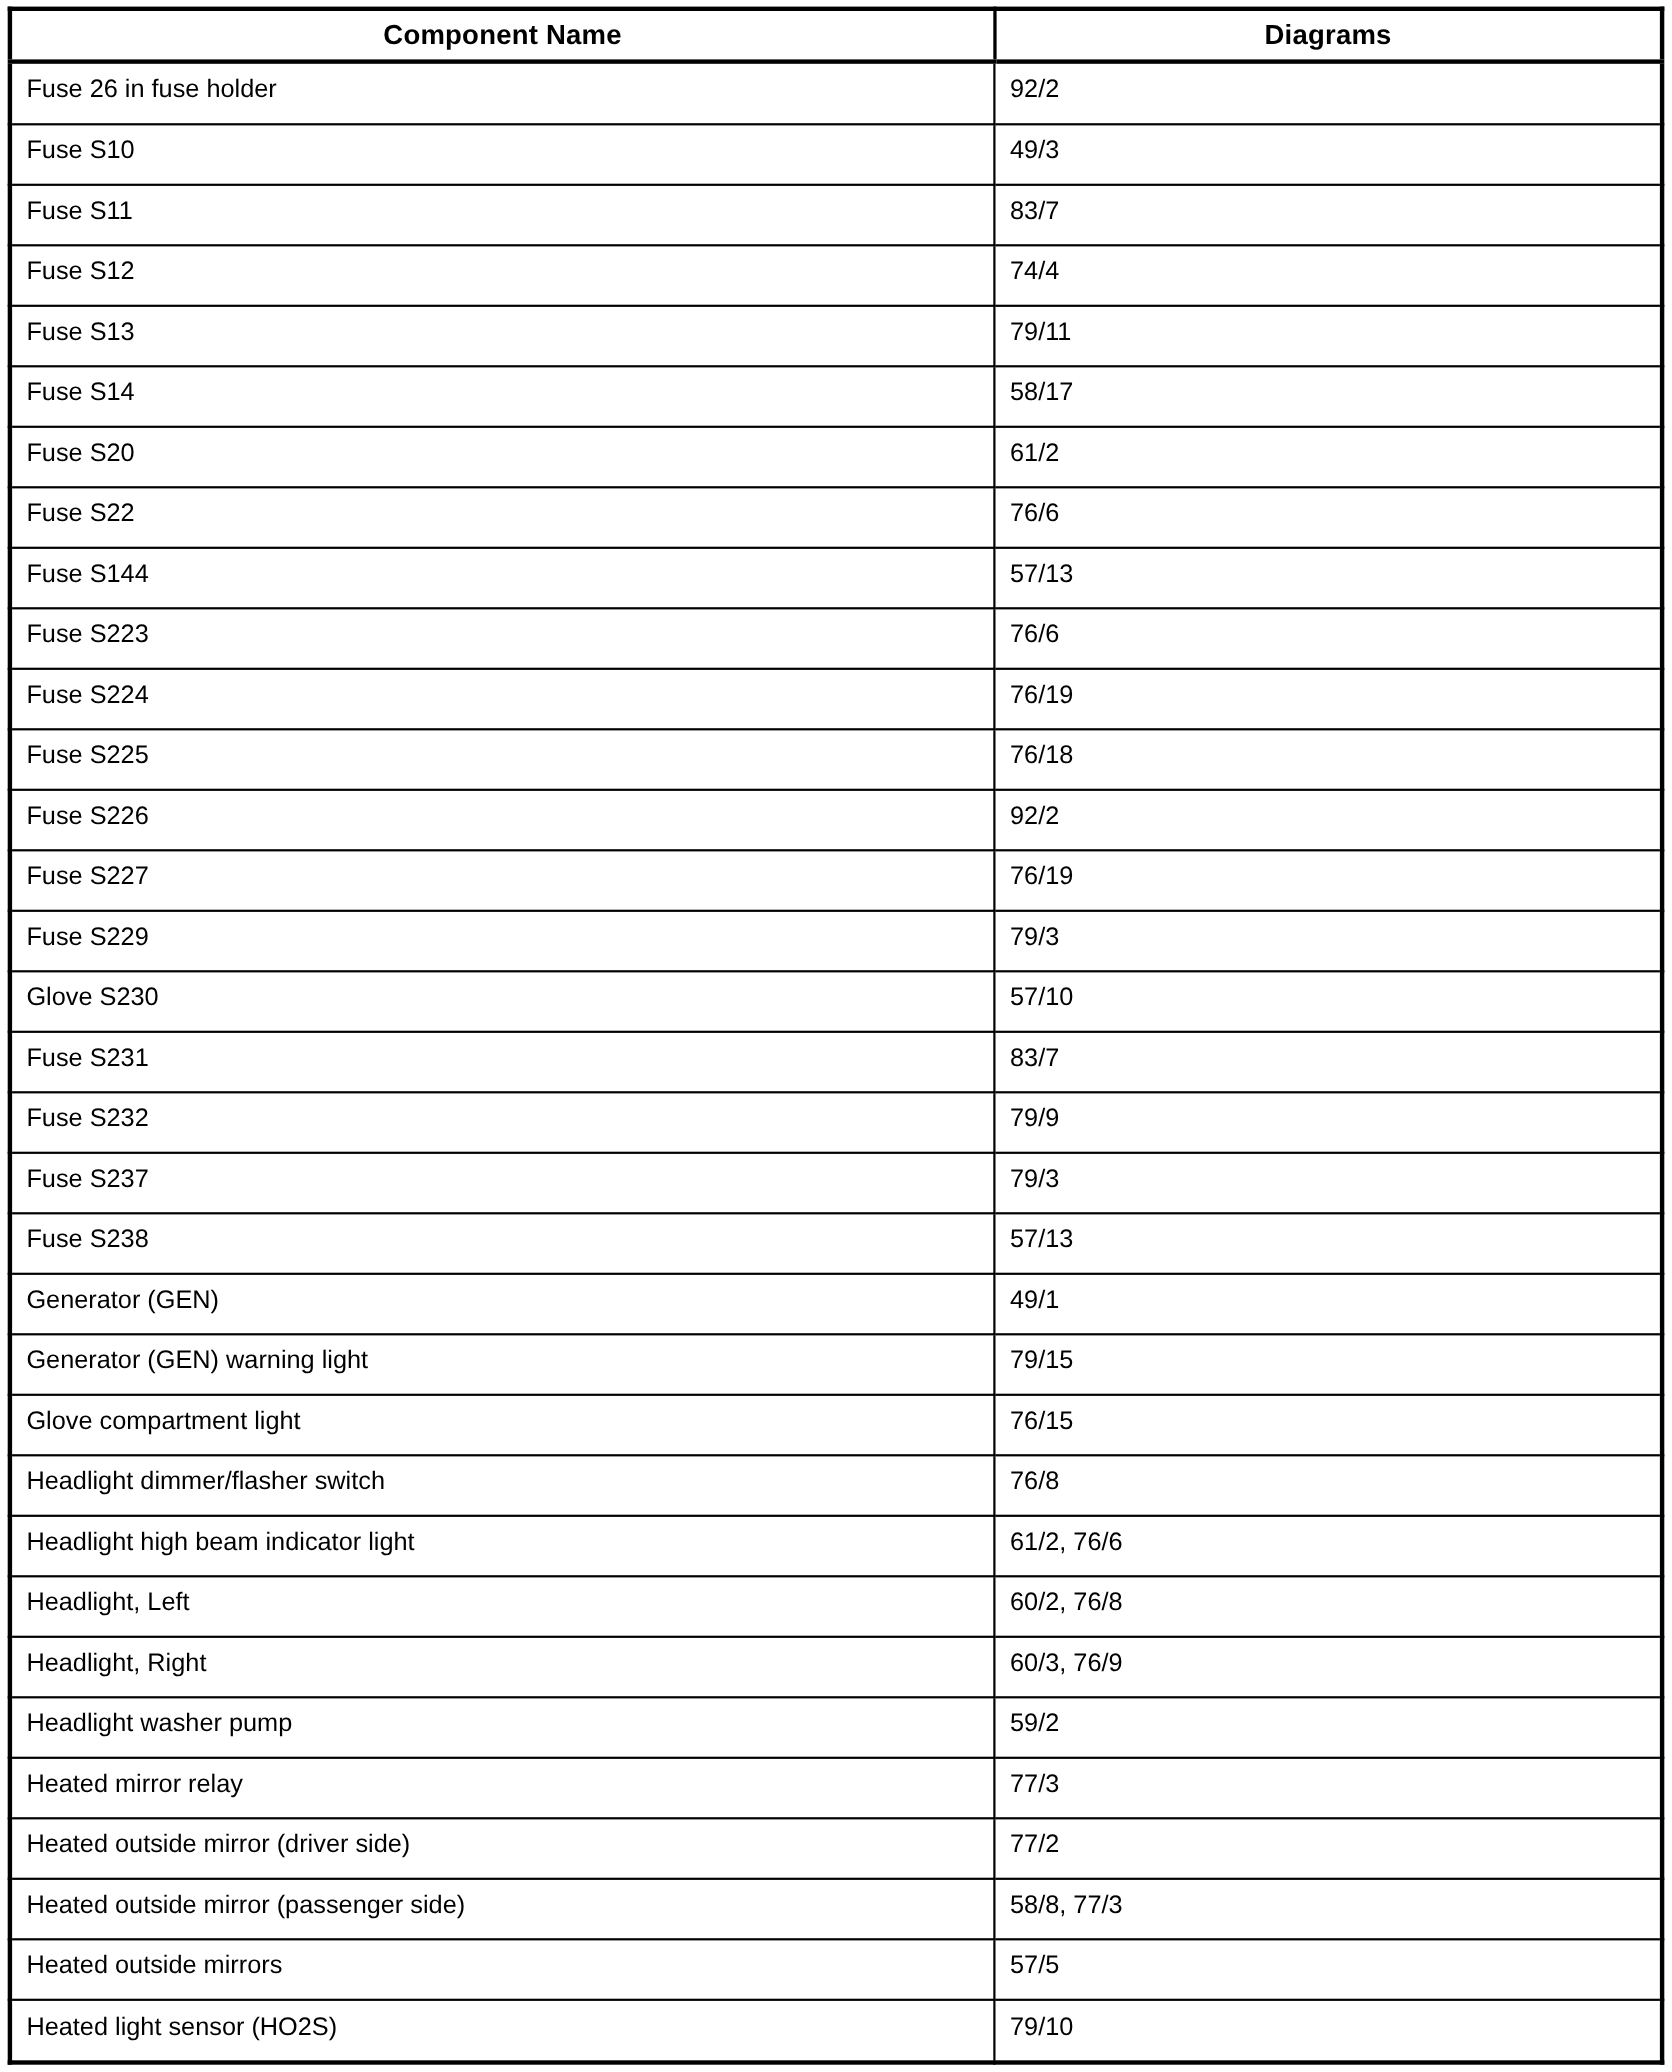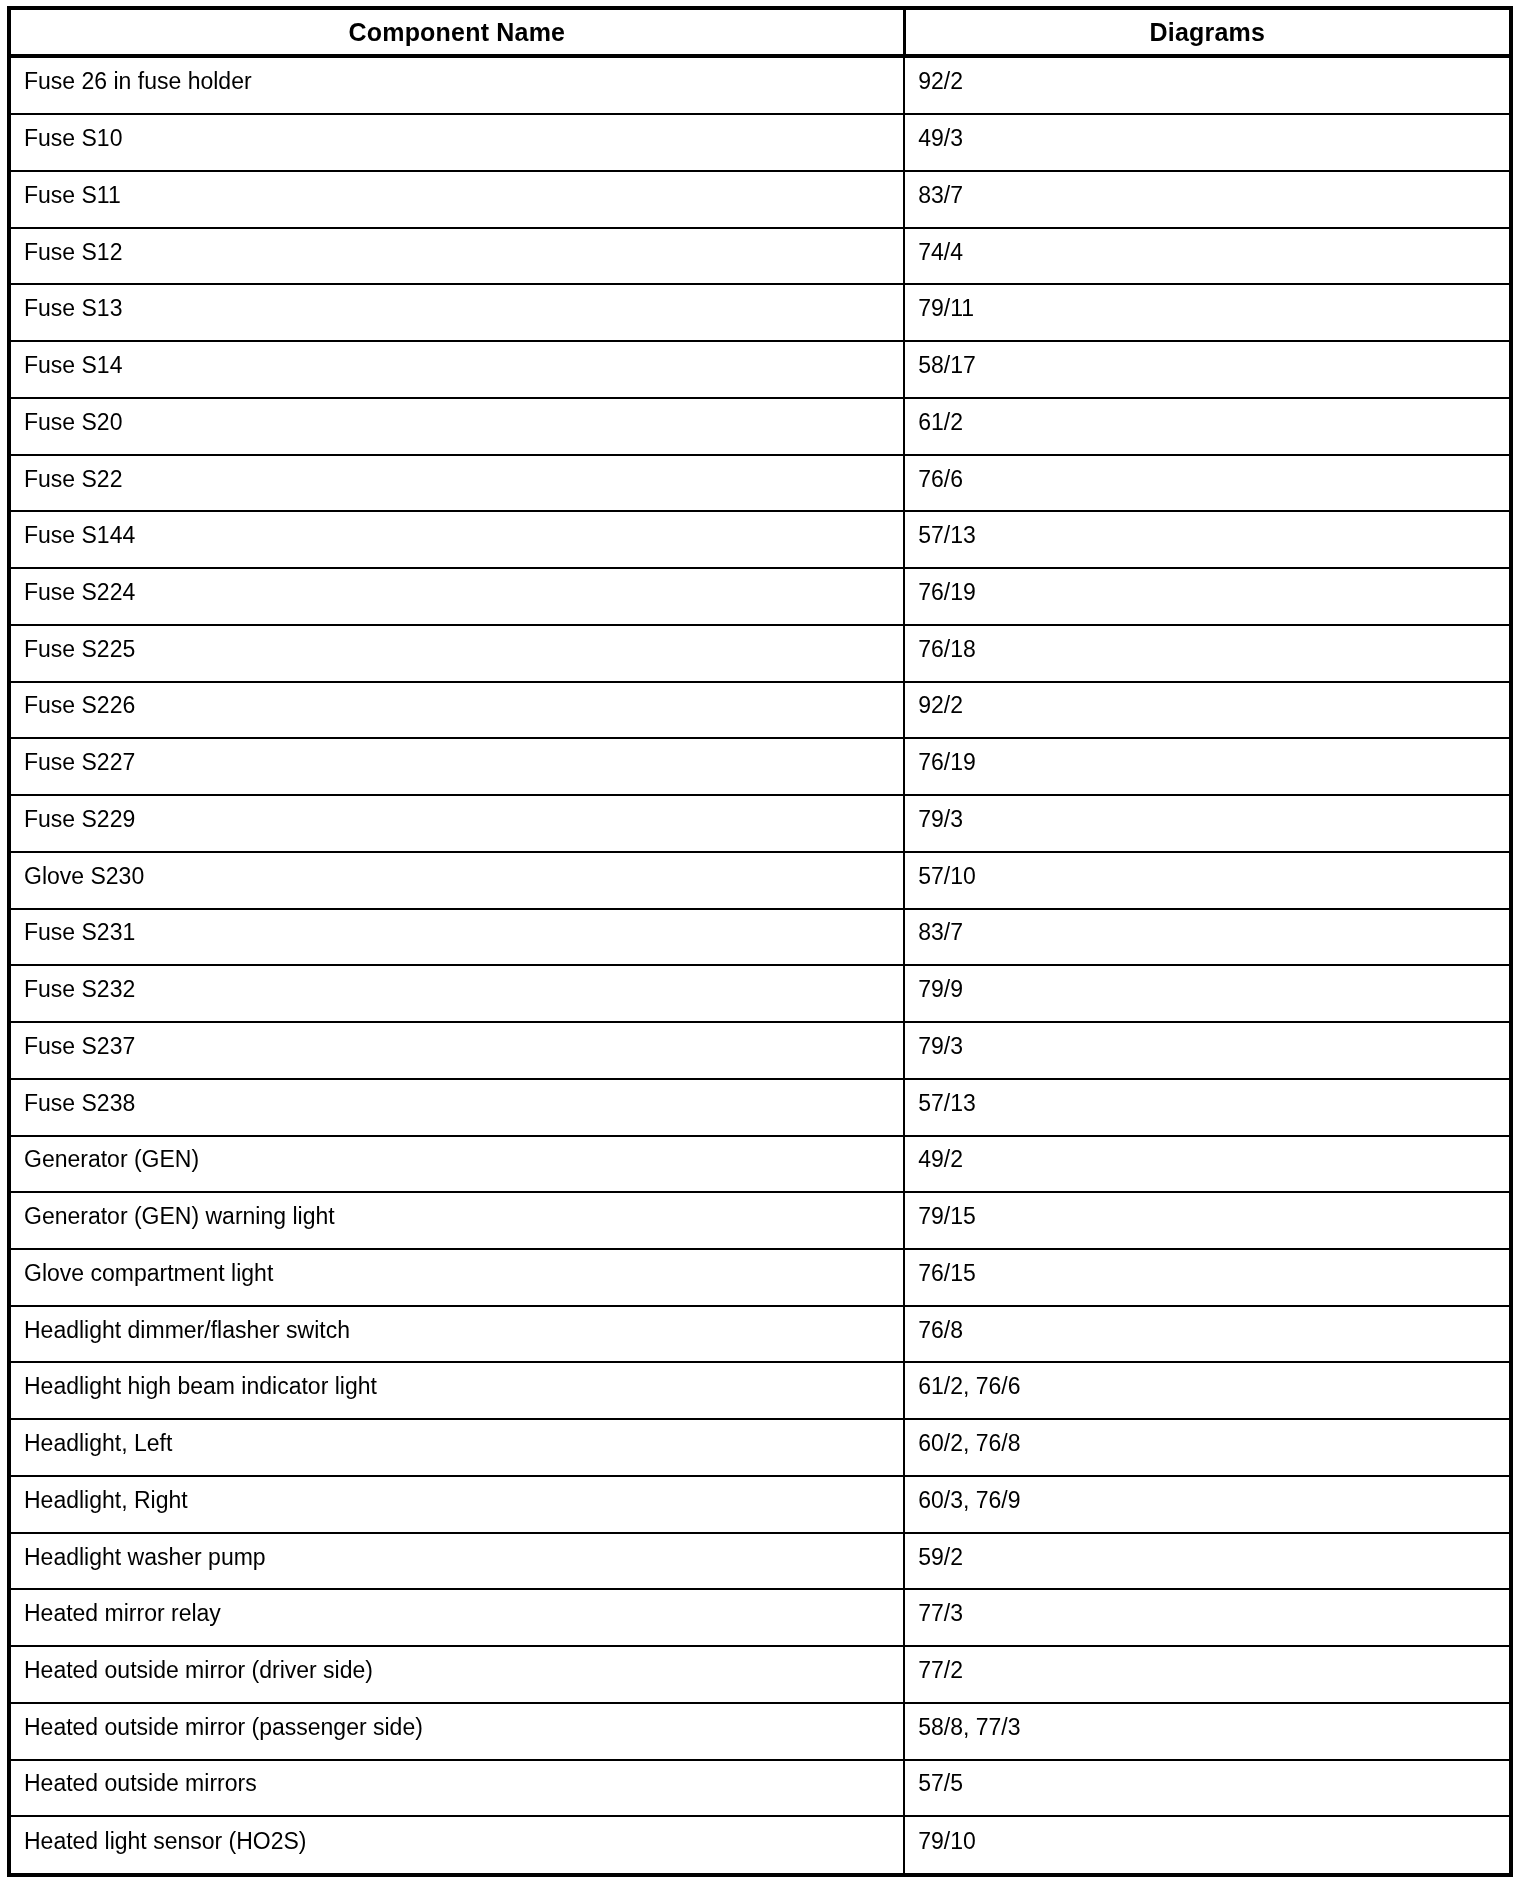--- a/index.html
+++ b/index.html
@@ -93,20 +93,24 @@
         </tr>
         <tr>
           <td>Fuse S22</td>
           <td>76/6</td>
         </tr>
         <tr>
           <td>Fuse S144</td>
           <td>57/13</td>
         </tr>
         <tr>
+          <td>Fuse S223</td>
+          <td>76/6</td>
+        </tr>
+        <tr>
           <td>Fuse S224</td>
           <td>76/19</td>
         </tr>
         <tr>
           <td>Fuse S225</td>
           <td>76/18</td>
         </tr>
         <tr>
           <td>Fuse S226</td>
           <td>92/2</td>
@@ -134,21 +138,21 @@
         <tr>
           <td>Fuse S237</td>
           <td>79/3</td>
         </tr>
         <tr>
           <td>Fuse S238</td>
           <td>57/13</td>
         </tr>
         <tr>
           <td>Generator (GEN)</td>
-          <td>49/2</td>
+          <td>49/1</td>
         </tr>
         <tr>
           <td>Generator (GEN) warning light</td>
           <td>79/15</td>
         </tr>
         <tr>
           <td>Glove compartment light</td>
           <td>76/15</td>
         </tr>
         <tr>

